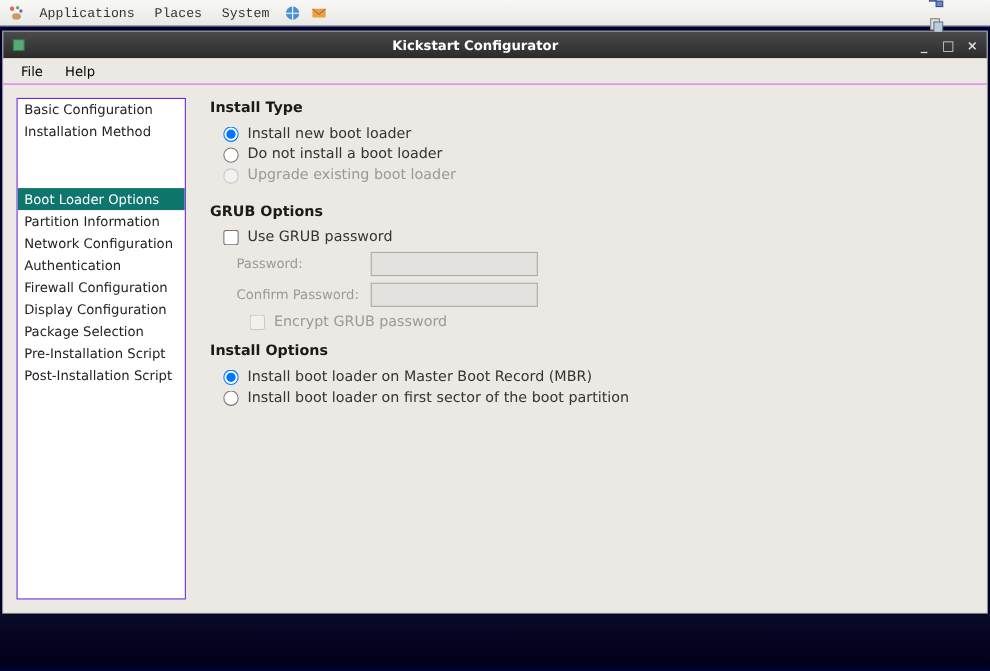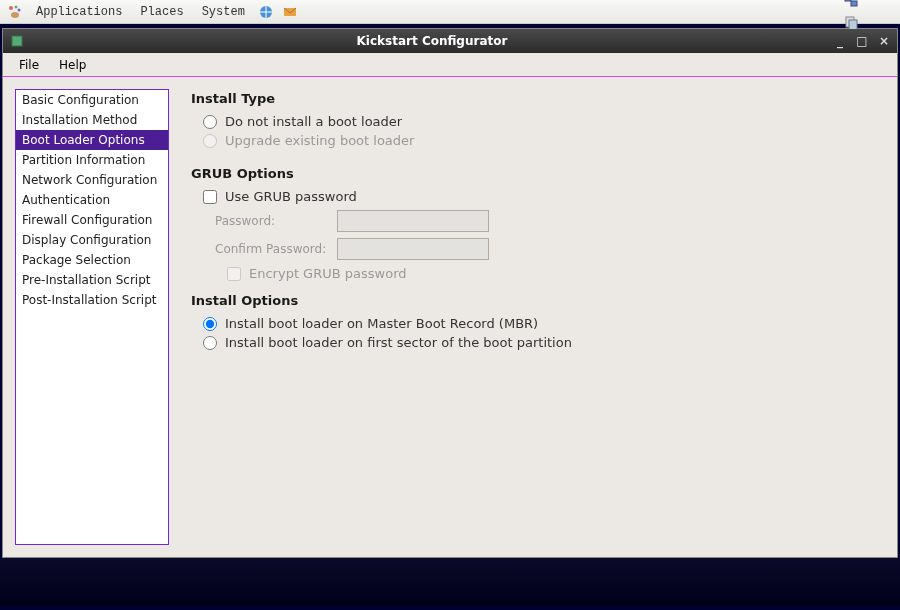--- a/index.html
+++ b/index.html
@@ -70,22 +70,23 @@
   overflow: auto;
 }
 .sidebar-item {
   padding: 3px 6px;
   font-size: 12px;
   color: #222;
   cursor: default;
   white-space: nowrap;
 }
 .sidebar-item.selected {
-  background: #4c1d95;
+  background: #0f766e;
   color: #fff;
+  margin-top: 41px;
 }
 .content { flex: 1; padding: 0 4px; }
 .section-header { font-weight: bold; font-size: 13px; color: #1a1a1a; margin: 2px 0 8px 0; }
 .option-row { display:flex; align-items:center; gap:8px; margin: 4px 0 4px 12px; font-size:13px; color:#333; }
 .option-row.disabled { color: #999; }
 .option-row input[type=radio], .option-row input[type=checkbox] { width:14px; height:14px; }
 .sub-group { margin: 6px 0 12px 12px; }
 .form-row { display:flex; align-items:center; margin: 6px 0 6px 12px; gap: 10px; }
 .form-label { width: 112px; text-align:left; color:#999; font-size:12px; }
 .text-input {
@@ -187,20 +188,24 @@
         <div class="sidebar-item">Firewall Configuration</div>
         <div class="sidebar-item">Display Configuration</div>
         <div class="sidebar-item">Package Selection</div>
         <div class="sidebar-item">Pre-Installation Script</div>
         <div class="sidebar-item">Post-Installation Script</div>
       </div>
 
     <div class="content">
       <div class="section-header">Install Type</div>
       <label class="option-row">
+        <input type="radio" name="installtype" checked="" style="">
+        <span>Install new boot loader</span>
+      </label>
+      <label class="option-row">
         <input type="radio" name="installtype" style="">
         <span>Do not install a boot loader</span>
       </label>
       <label class="option-row disabled">
         <input type="radio" name="installtype" disabled="" style="">
         <span>Upgrade existing boot loader</span>
       </label>
 
       <div class="gap"></div>
       <div class="section-header">GRUB Options</div>

